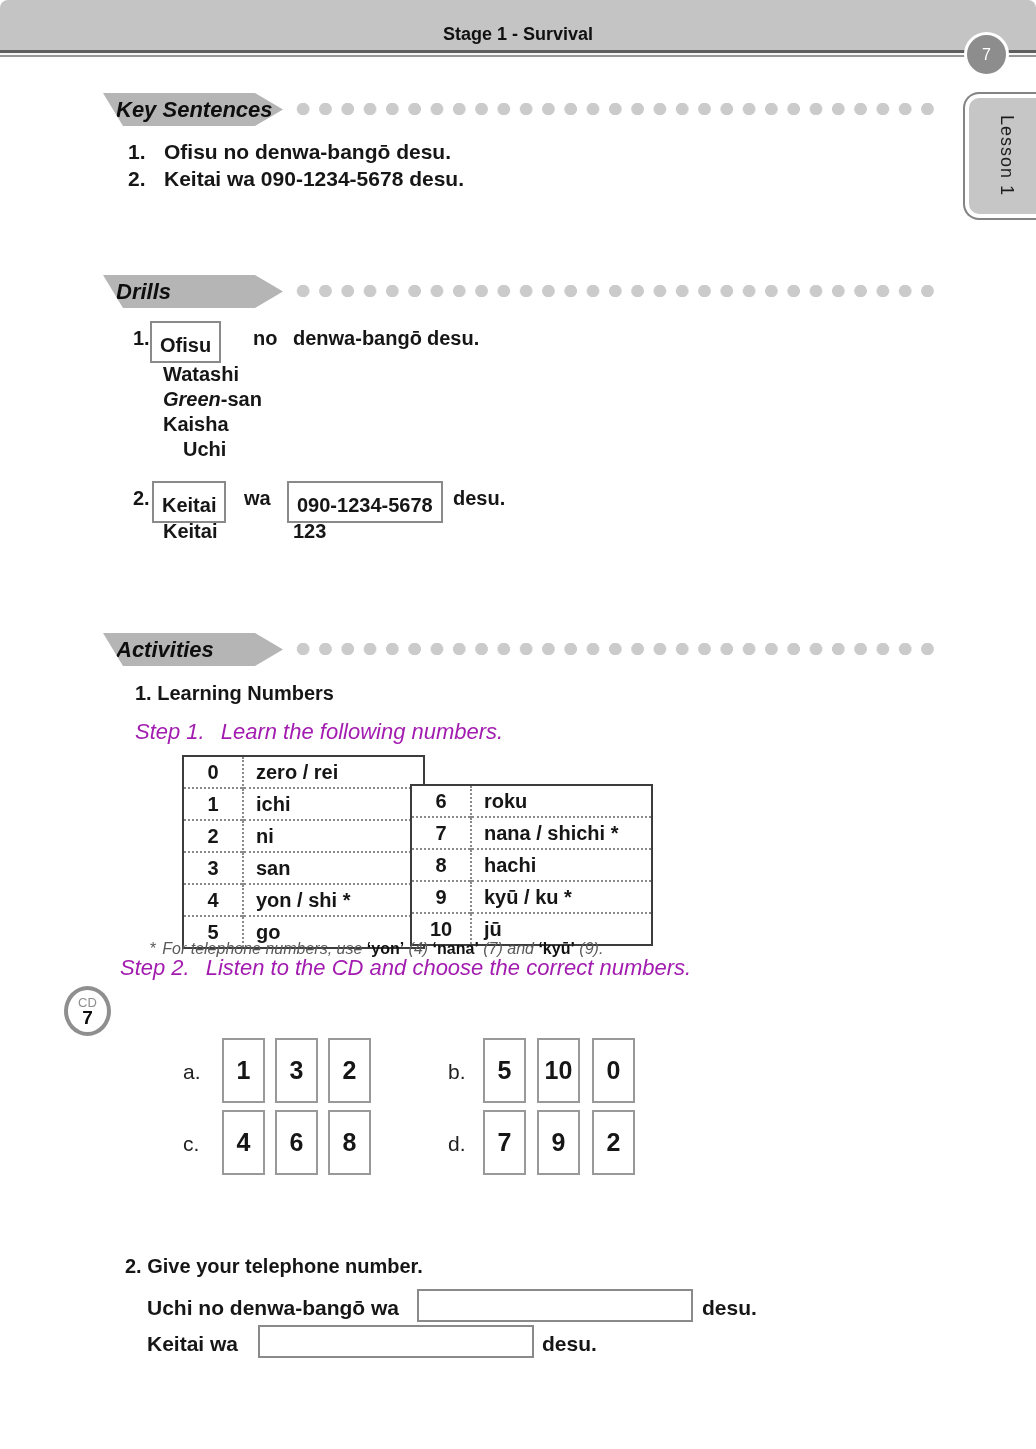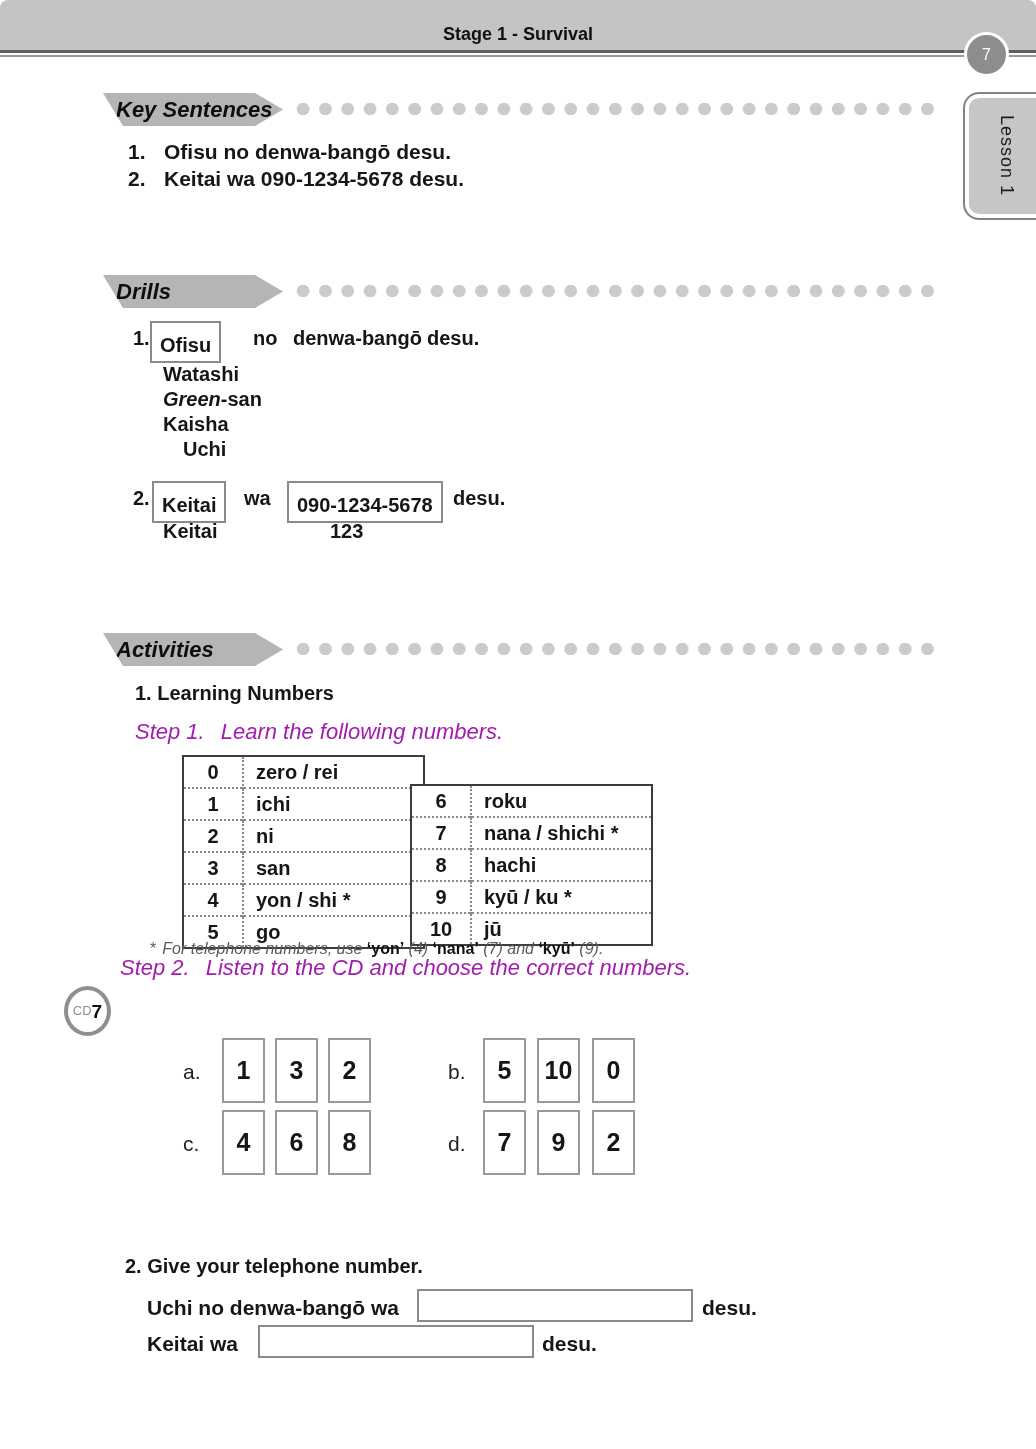--- a/index.html
+++ b/index.html
@@ -89,21 +89,21 @@
   .numtab td.tn{width:56px; text-align:center; border-right:2px dotted #8a8a8a;}
   .numtab td.tw{width:166px; padding-left:12px;}
 
   .footnote{font-size:16px; color:#5a5a5a; font-style:italic; white-space:nowrap;}
   .footnote .fn-star{font-style:normal; margin-right:6px;}
   .footnote .fn-bold{font-style:normal; font-weight:bold; color:#111;}
 
   .cd-badge{
     left:64px; top:986px; width:47px; height:50px; border-radius:50%;
     border:4px solid #8f8f8f; box-sizing:border-box; background:#fff;
-    display:flex; flex-direction:row; align-items:center; justify-content:center;
+    display:flex; flex-direction:column; align-items:center; justify-content:center;
   }
   .cd-top{font-size:13px; color:#8f8f8f; line-height:12px;}
   .cd-num{font-weight:bold; font-size:19px; color:#0e0e0e; line-height:17px;}
 
   .card-label{position:absolute; font-size:21px; color:#222;}
   .card{
     position:absolute; width:43px; height:65px; border:2px solid #999;
     background:#fff; box-sizing:border-box;
     display:flex; align-items:center; justify-content:center;
     font-weight:bold; font-size:25px;
@@ -161,21 +161,21 @@
   <span class="d-word" style="left:163px; top:413px;">Kaisha</span>
   <span class="d-word" style="left:163px; top:438px;margin-left:20px;">Uchi</span>
 
 
   <span class="d-word" style="left:133px; top:487px;">2.</span>
   <span class="d-box" style="left:152px; top:481px;">Keitai</span>
   <span class="d-word" style="left:244px; top:487px;">wa</span>
   <span class="d-box" style="left:287px; top:481px;">090-1234-5678</span>
   <span class="d-word" style="left:453px; top:487px;">desu.</span>
   <span class="d-word" style="left:163px; top:520px;">Keitai</span>
-  <span class="d-word" style="left:293px; top:520px;margin-left:37px;">123</span>
+  <span class="d-word" style="left:293px; top:520px;">123</span>
 
   <div class="abs banner" style="top:633px;">
     <span>Activities</span>
   </div>
   <div class="abs dots" style="top:642px;"></div>
 
   <div class="abs act-heading" style="left:135px; top:682px;">1. Learning Numbers</div>
 
   <div class="abs step-line" style="left:135px; top:719px;">
     <span class="step-label">Step 1.</span><span>Learn the following numbers.</span>

